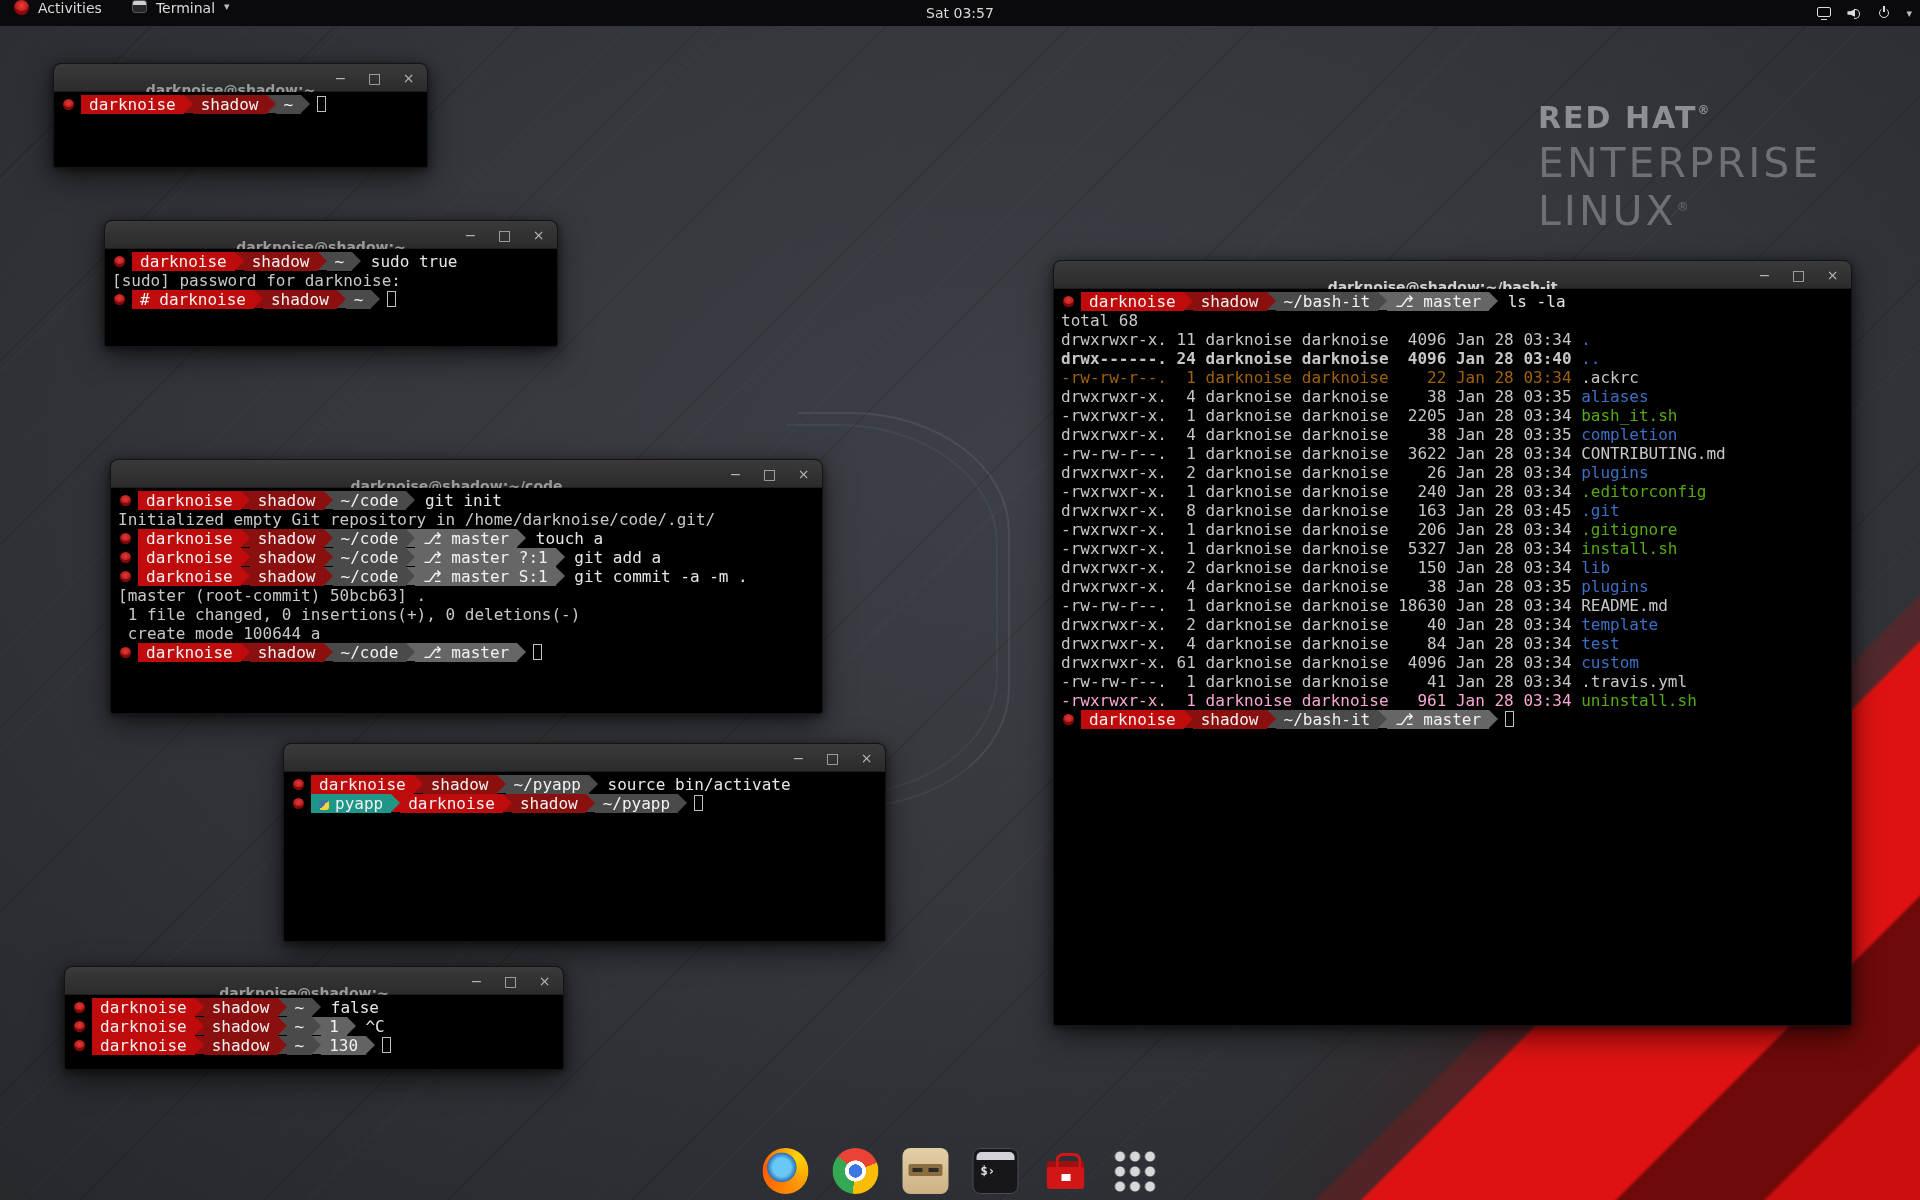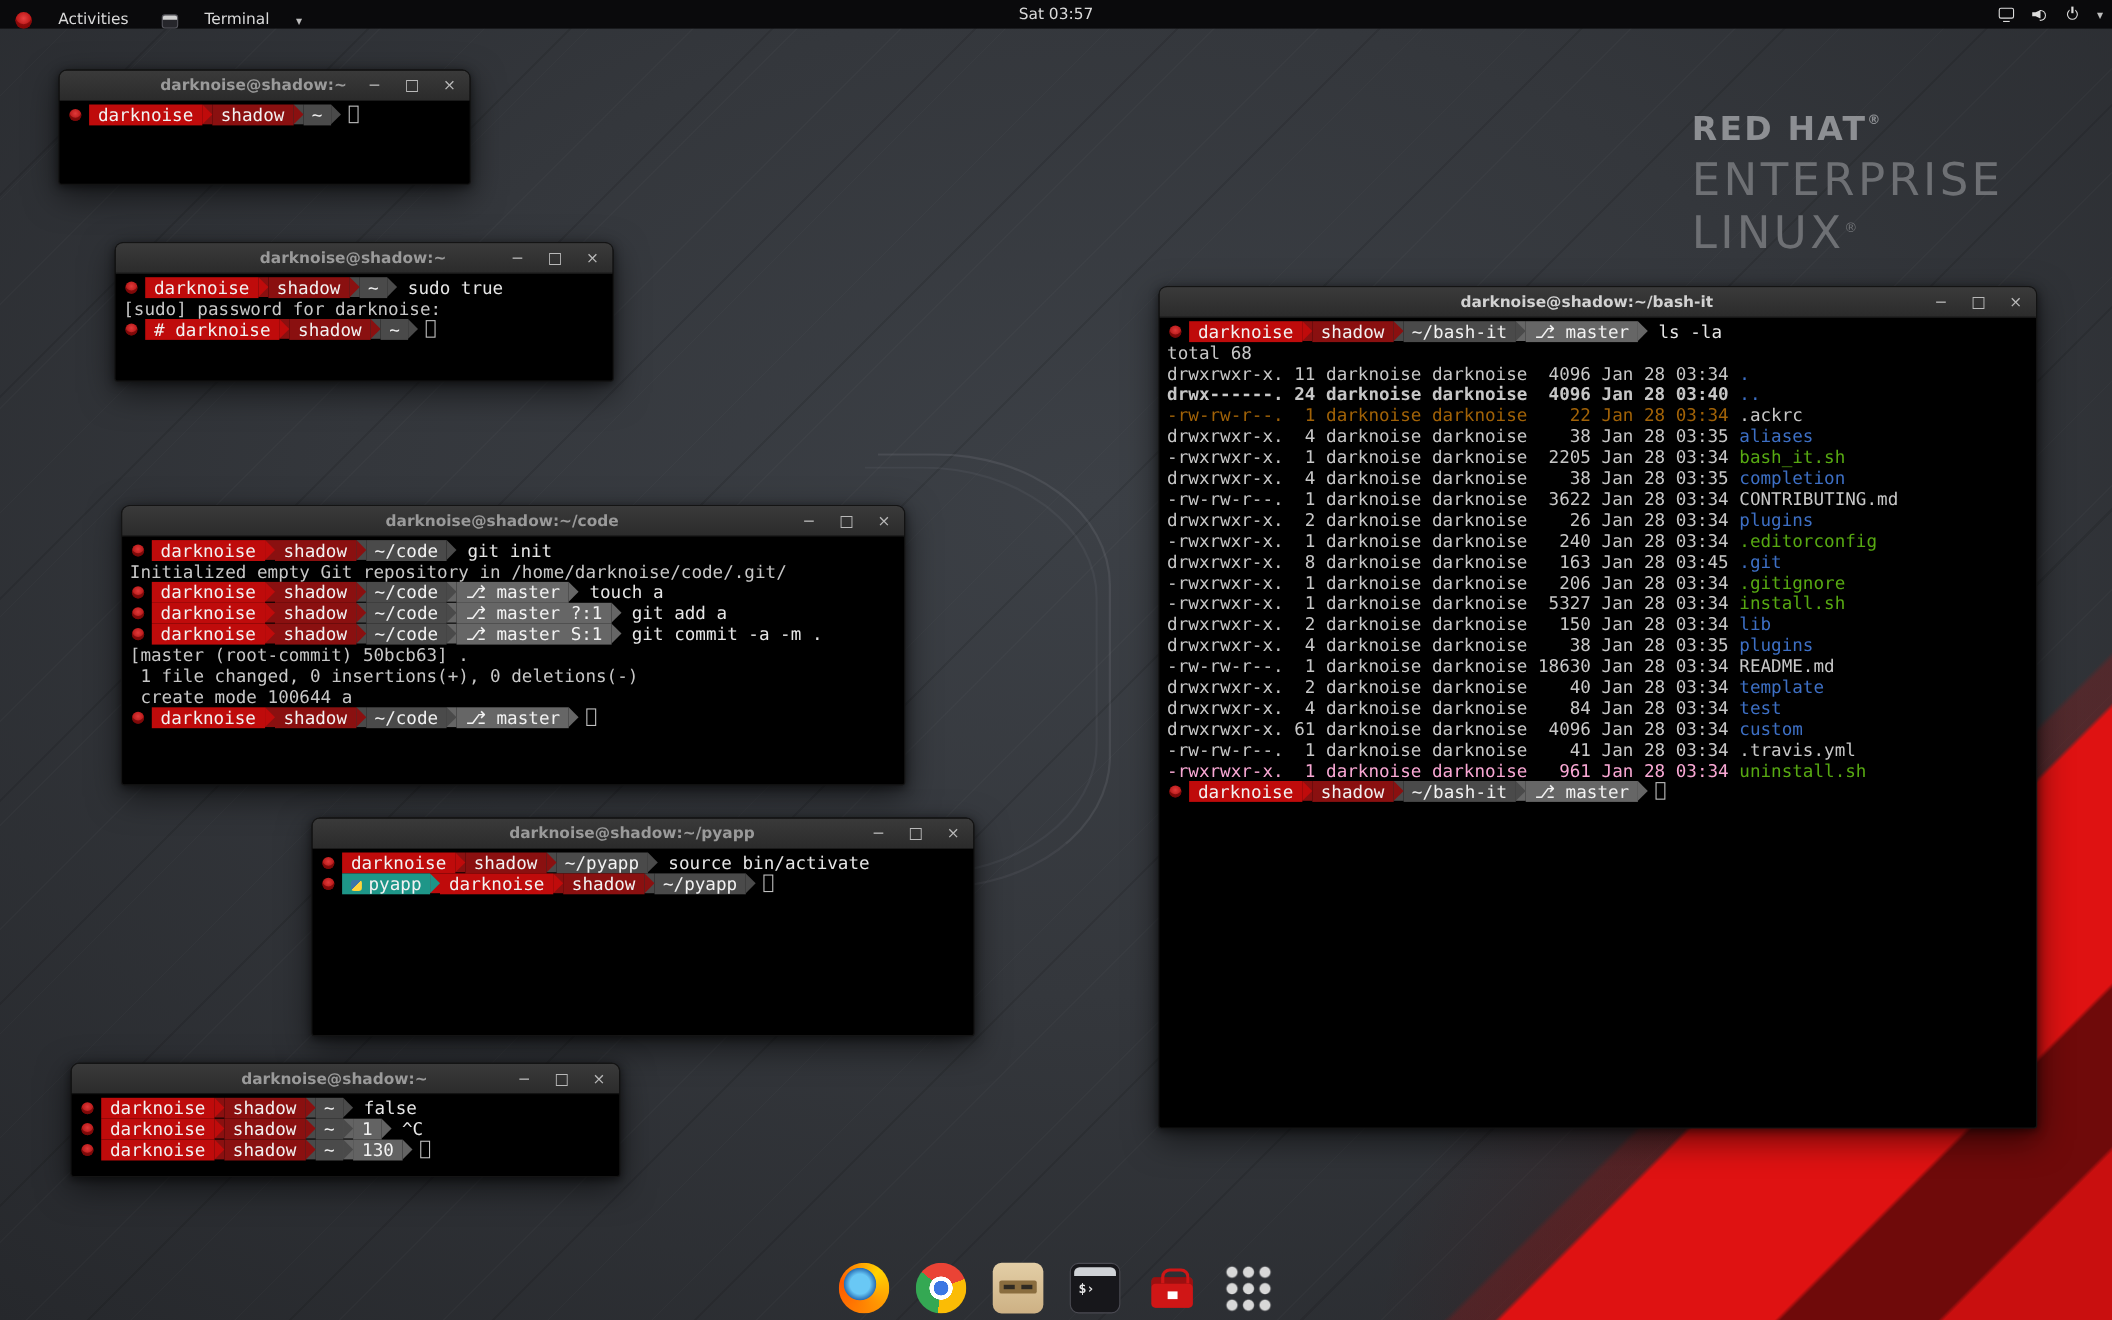--- a/index.html
+++ b/index.html
@@ -38,21 +38,21 @@
   .branding { position:absolute; left:1538px; top:100px; color:#85878a; user-select:none; }
   .branding .b1 { font-size:30px; font-weight:700; letter-spacing:2px; color:#8d8f93; }
   .branding .b2 { font-size:41px; letter-spacing:3px; color:#6e7074; margin-top:4px; }
   .branding .b3 { font-size:41px; letter-spacing:3px; color:#6e7074; }
   .branding sup { font-size:12px; vertical-align: 14px; }
 
   
   .topbar { position:absolute; left:0; top:0; width:1920px; height:26px; background:#0a0a0c;
     color:#d9d9d9; font-size:14px; z-index:50; }
   .tb-left { position:absolute; left:10px; top:0; height:26px; display:flex; align-items:center; gap:22px; }
-  .tb-activities, .tb-appmenu { display:flex; align-items:flex-end; gap:24px; height:26px; padding:0 4px; cursor:default; }
+  .tb-activities, .tb-appmenu { display:flex; align-items:flex-start; gap:9px; height:26px; padding:0 4px; cursor:default; }
   .fedora-top { width:15px; height:15px; border-radius:50%;
     background: radial-gradient(circle at 50% 38%, #e84040, #b51111 65%);
     box-shadow: inset 0 -4px 0 rgba(100,0,0,0.55); }
   .term-mini { width:15px; height:13px; background:#26262b; border:1px solid #55555c; border-radius:3px; position:relative; }
   .term-mini::before { content:""; position:absolute; left:0; right:0; top:0; height:4px; background:#cfcfcf; border-radius:2px 2px 0 0; }
   .tb-caret { font-size:11px; color:#bdbdbd; }
   .tb-clock { position:absolute; left:50%; top:0; transform:translateX(-50%); height:26px;
     display:flex; align-items:center; padding:0 8px; }
   .tb-right { position:absolute; right:8px; top:0; height:26px; display:flex; align-items:center; gap:14px; }
   .sicon { width:16px; height:16px; position:relative; display:inline-block; }
@@ -65,21 +65,21 @@
   .sicon-power::before { content:""; position:absolute; inset:3px; border:1.5px solid #dcdcdc; border-radius:50%; }
   .sicon-power::after { content:""; position:absolute; left:7px; top:1px; width:2px; height:6px; background:#dcdcdc;
     box-shadow:0 0 0 1.5px #0a0a0c; }
 
   
   .win { position:absolute; border:1px solid #141414; border-radius:8px 8px 3px 3px;
     box-shadow: 0 10px 30px rgba(0,0,0,0.55), 0 2px 8px rgba(0,0,0,0.5); background:#000; z-index:10; }
   .titlebar { position:absolute; left:0; right:0; top:0; height:28px;
     background: linear-gradient(#3a3a3a, #2b2b2b); border-bottom:1px solid #1d1d1d;
     border-radius:7px 7px 0 0; }
-  .title { position:absolute; left:70px; right:90px; top:0; height:28px; line-height:28px;
+  .title { position:absolute; left:70px; right:90px; top:12px; height:28px; line-height:28px;
     text-align:center; font-size:14px; font-weight:600; color:#9a9a9a;
     overflow:hidden; white-space:nowrap; }
   .win.focused .title { color:#d2d2d2; }
   .controls { position:absolute; right:12px; top:0; height:28px; display:flex; align-items:center; gap:21px; }
   .wbtn { color:#b9b9b9; font-size:14px; line-height:14px; width:13px; text-align:center; cursor:default;
     font-family:"DejaVu Sans", sans-serif; }
   .term { position:absolute; left:1px; right:1px; top:28px; bottom:1px; background:#000;
     padding:3px 6px; overflow:hidden;
     font-family:"DejaVu Sans Mono", "Liberation Mono", monospace; font-size:16px; }
   .term-line { height:19px; line-height:19px; white-space:pre; color:#c7c7c7; }
@@ -214,21 +214,20 @@
       <div class="term-line"><span class="fedora"></span><span class="pl-seg" style="background: rgb(191, 11, 11);">darknoise</span><span class="pl-arrow" style="border-left-color: rgb(191, 11, 11); background-color: rgb(138, 16, 16);"></span><span class="pl-seg" style="background: rgb(138, 16, 16);">shadow</span><span class="pl-arrow" style="border-left-color: rgb(138, 16, 16); background-color: rgb(74, 74, 74);"></span><span class="pl-seg" style="background: rgb(74, 74, 74);">~/code</span><span class="pl-arrow" style="border-left-color: rgb(74, 74, 74); background-color: rgb(102, 102, 102);"></span><span class="pl-seg" style="background: rgb(102, 102, 102);">⎇ master S:1</span><span class="pl-arrow" style="border-left-color: rgb(102, 102, 102);"></span><span style="color: rgb(230, 230, 230);"> git commit -a -m .</span></div>
       <div class="term-line"><span style="color: rgb(199, 199, 199);">[master (root-commit) 50bcb63] .</span></div>
       <div class="term-line"><span style="color: rgb(199, 199, 199);"> 1 file changed, 0 insertions(+), 0 deletions(-)</span></div>
       <div class="term-line"><span style="color: rgb(199, 199, 199);"> create mode 100644 a</span></div>
       <div class="term-line"><span class="fedora"></span><span class="pl-seg" style="background: rgb(191, 11, 11);">darknoise</span><span class="pl-arrow" style="border-left-color: rgb(191, 11, 11); background-color: rgb(138, 16, 16);"></span><span class="pl-seg" style="background: rgb(138, 16, 16);">shadow</span><span class="pl-arrow" style="border-left-color: rgb(138, 16, 16); background-color: rgb(74, 74, 74);"></span><span class="pl-seg" style="background: rgb(74, 74, 74);">~/code</span><span class="pl-arrow" style="border-left-color: rgb(74, 74, 74); background-color: rgb(102, 102, 102);"></span><span class="pl-seg" style="background: rgb(102, 102, 102);">⎇ master</span><span class="pl-arrow" style="border-left-color: rgb(102, 102, 102);"></span><span class="cursor"></span></div>
     </div>
 </div>
 
 <div class="win w4">
   <div class="titlebar">
-    <div class="title">darknoise@shadow:~/pyapp</div>
     <div class="controls">
       <span class="wbtn">−</span>
       <span class="wbtn">□</span>
       <span class="wbtn">×</span>
     </div>
   </div>
   <div class="term">
       <div class="term-line"><span class="fedora"></span><span class="pl-seg" style="background: rgb(191, 11, 11);">darknoise</span><span class="pl-arrow" style="border-left-color: rgb(191, 11, 11); background-color: rgb(138, 16, 16);"></span><span class="pl-seg" style="background: rgb(138, 16, 16);">shadow</span><span class="pl-arrow" style="border-left-color: rgb(138, 16, 16); background-color: rgb(74, 74, 74);"></span><span class="pl-seg" style="background: rgb(74, 74, 74);">~/pyapp</span><span class="pl-arrow" style="border-left-color: rgb(74, 74, 74);"></span><span style="color: rgb(230, 230, 230);"> source bin/activate</span></div>
       <div class="term-line"><span class="fedora"></span><span class="pl-seg" style="background: rgb(30, 150, 136);"><span class="py-icon"></span>pyapp</span><span class="pl-arrow" style="border-left-color: rgb(30, 150, 136); background-color: rgb(191, 11, 11);"></span><span class="pl-seg" style="background: rgb(191, 11, 11);">darknoise</span><span class="pl-arrow" style="border-left-color: rgb(191, 11, 11); background-color: rgb(138, 16, 16);"></span><span class="pl-seg" style="background: rgb(138, 16, 16);">shadow</span><span class="pl-arrow" style="border-left-color: rgb(138, 16, 16); background-color: rgb(74, 74, 74);"></span><span class="pl-seg" style="background: rgb(74, 74, 74);">~/pyapp</span><span class="pl-arrow" style="border-left-color: rgb(74, 74, 74);"></span><span class="cursor"></span></div>
     </div>

